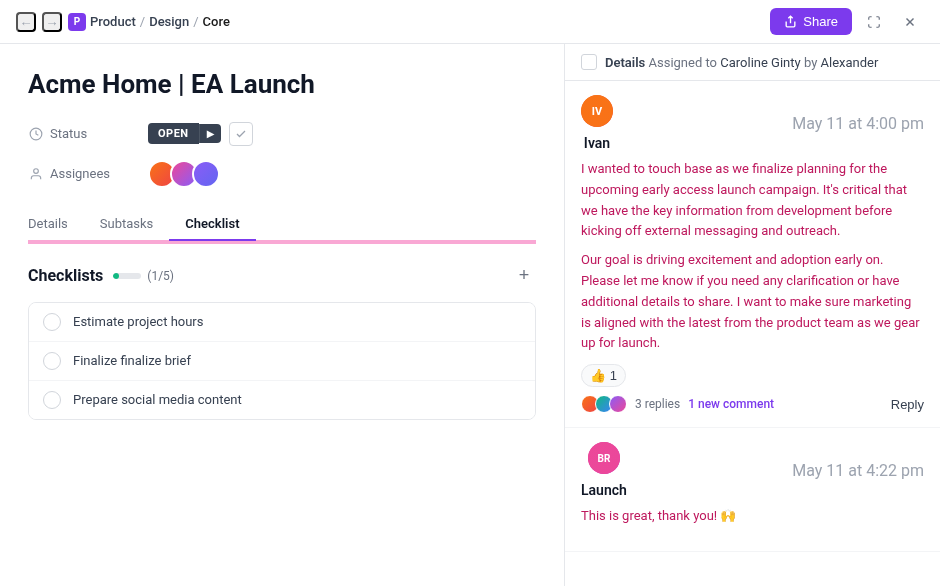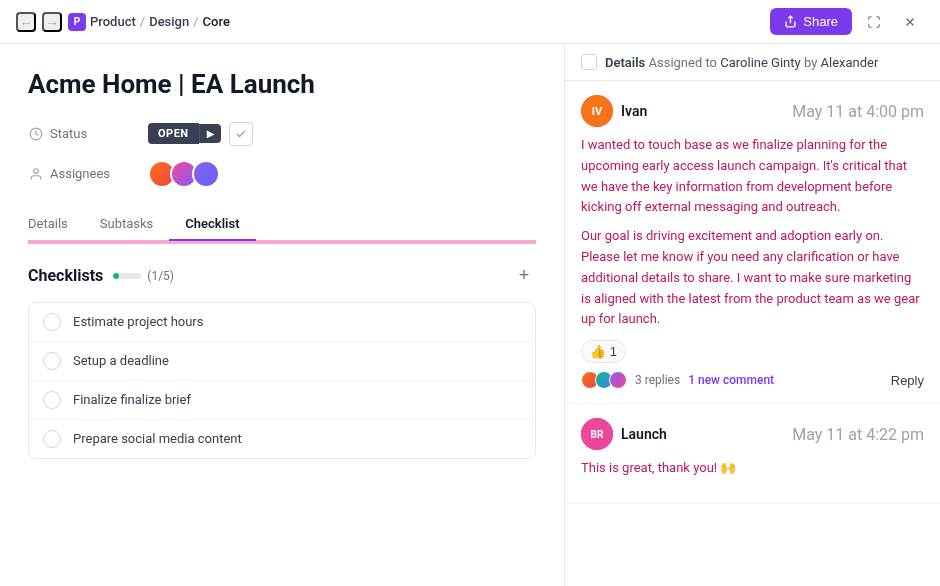--- a/index.html
+++ b/index.html
@@ -352,20 +352,21 @@
     .comment-header {
       display: flex;
       align-items: center;
       justify-content: space-between;
       margin-bottom: 8px;
     }
     .comment-author-area {
       display: flex;
       align-items: center;
       gap: 8px;
+      flex-direction: column;
     }
     .comment-avatar {
       width: 32px;
       height: 32px;
       border-radius: 50%;
       display: flex;
       align-items: center;
       justify-content: center;
       font-size: 12px;
       font-weight: 700;
@@ -552,24 +553,20 @@
           <span class="progress-text">(1/5)</span>
         </div>
       </div>
       <button class="add-btn">+</button>
     </div>
 
     <div class="checklist-group">
       <div class="checklist-item">
         <div class="circle-check"></div>
         <span class="checklist-item-text">Estimate project hours</span>
-      </div>
-      <div class="checklist-item">
-        <div class="circle-check"></div>
-        <span class="checklist-item-text">Setup a deadline</span>
       </div>
       <div class="checklist-item">
         <div class="circle-check"></div>
         <span class="checklist-item-text">Finalize finalize brief</span>
       </div>
       <div class="checklist-item">
         <div class="circle-check"></div>
         <span class="checklist-item-text">Prepare social media content</span>
       </div>
     </div>

